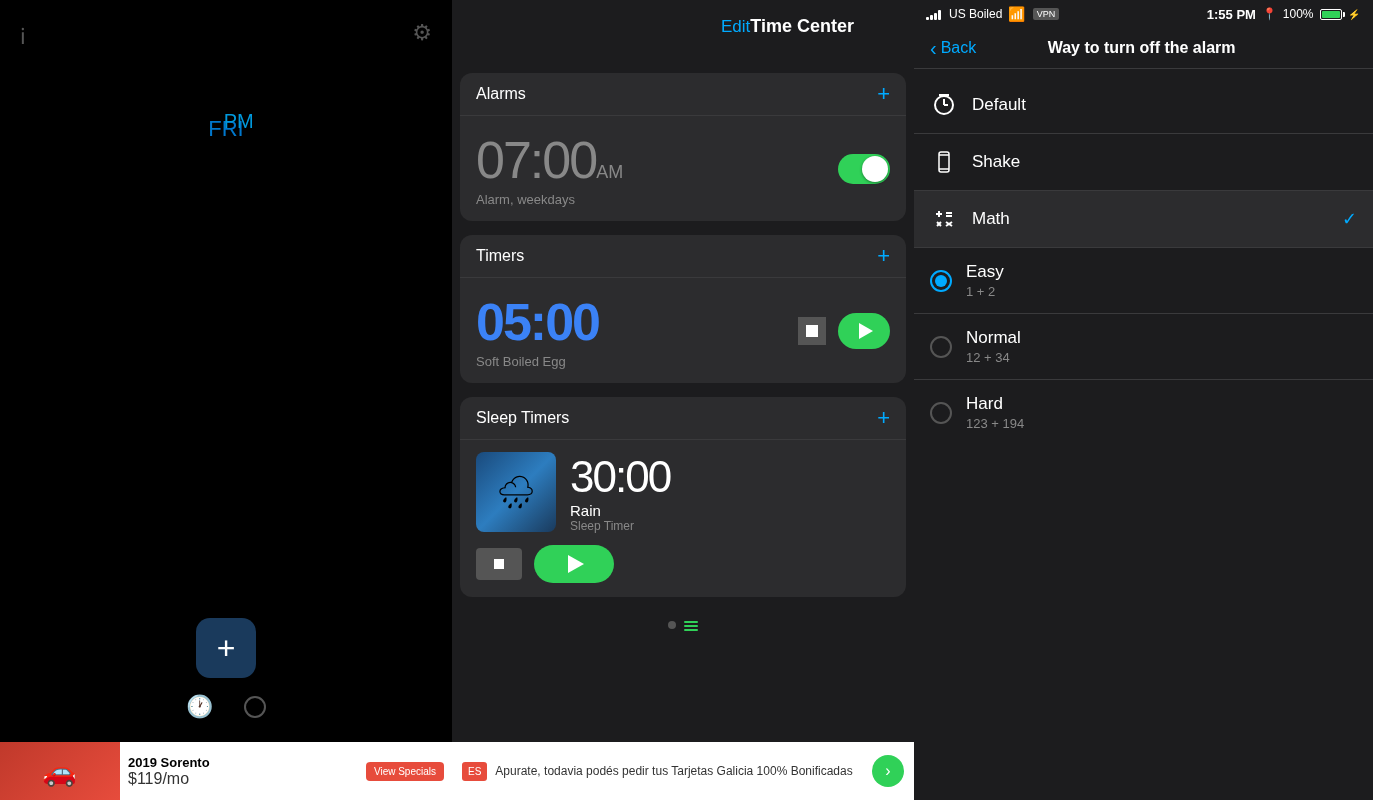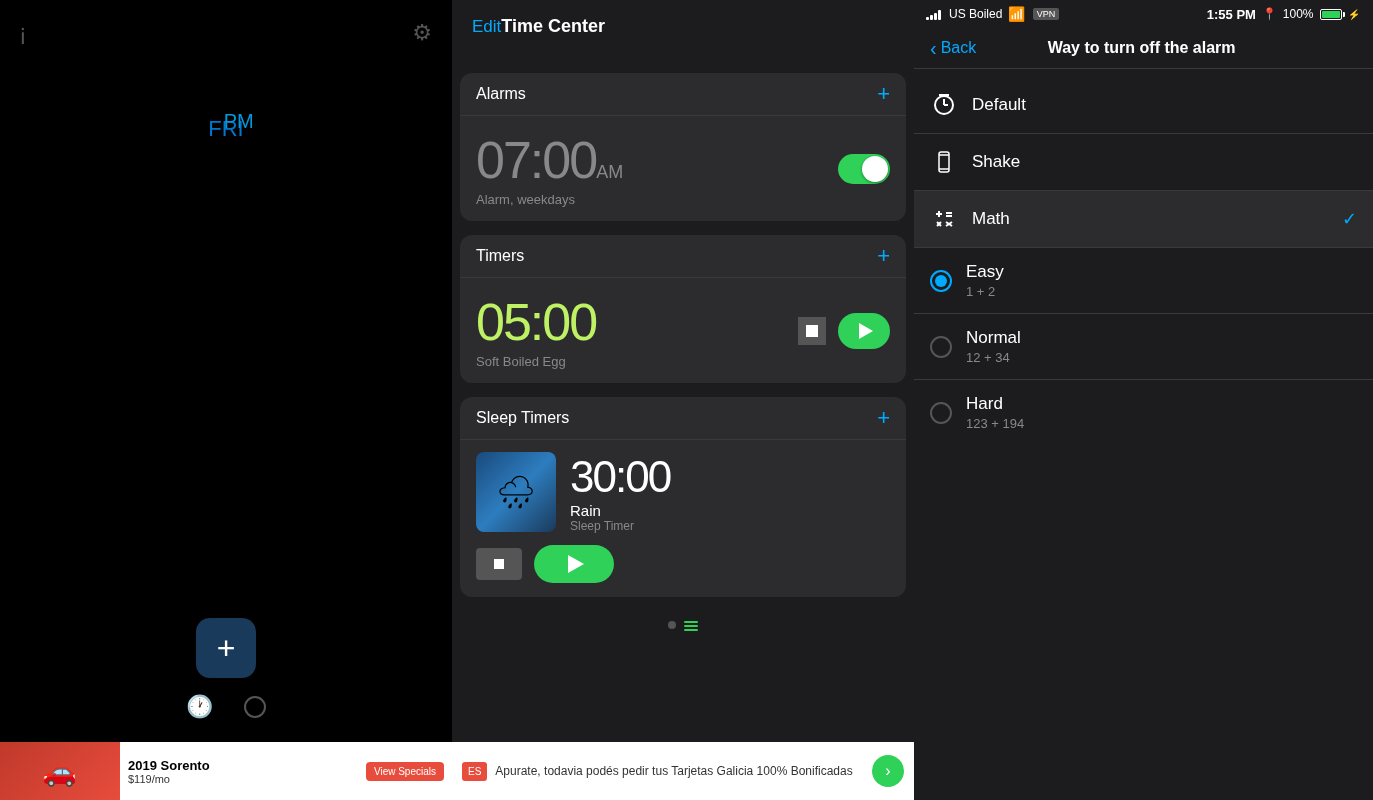--- a/index.html
+++ b/index.html
@@ -106,21 +106,21 @@
     .ad-text-block {
       flex: 1;
       padding: 4px 8px;
     }
     .ad-title {
       font-size: 13px;
       font-weight: bold;
       color: #000;
     }
     .ad-subtitle {
-      font-size: 11px;
+      font-size: 16px;
       color: #333;
     }
     .ad-cta {
       background: #e74c3c;
       color: #fff;
       font-size: 10px;
       padding: 4px 8px;
       border-radius: 4px;
       margin-right: 8px;
       white-space: nowrap;
@@ -132,21 +132,21 @@
       height: 800px;
       background: #1c1c1e;
       display: flex;
       flex-direction: column;
     }
     .middle-header {
       background: #1c1c1e;
       padding: 16px 20px 20px;
       display: flex;
       align-items: center;
-      justify-content: flex-start;
+      justify-content: flex-end;
     }
     .edit-btn {
       color: #0af;
       font-size: 17px;
       cursor: pointer;
     }
     .center-title {
       font-size: 18px;
       font-weight: 600;
       color: #fff;
@@ -220,22 +220,22 @@
 
     
     .timer-row {
       padding: 14px 16px;
       display: flex;
       align-items: center;
       justify-content: space-between;
     }
     .timer-time {
       font-size: 52px;
-      font-weight: 400;
-      color: #bef264;
+      font-weight: 700;
+      color: #3b82f6;
       letter-spacing: -2px;
     }
     .timer-label { font-size: 13px; color: #888; margin-top: 2px; }
     .timer-controls { display: flex; align-items: center; gap: 12px; }
     .stop-btn {
       width: 28px;
       height: 28px;
       background: #555;
       display: flex;
       align-items: center;

